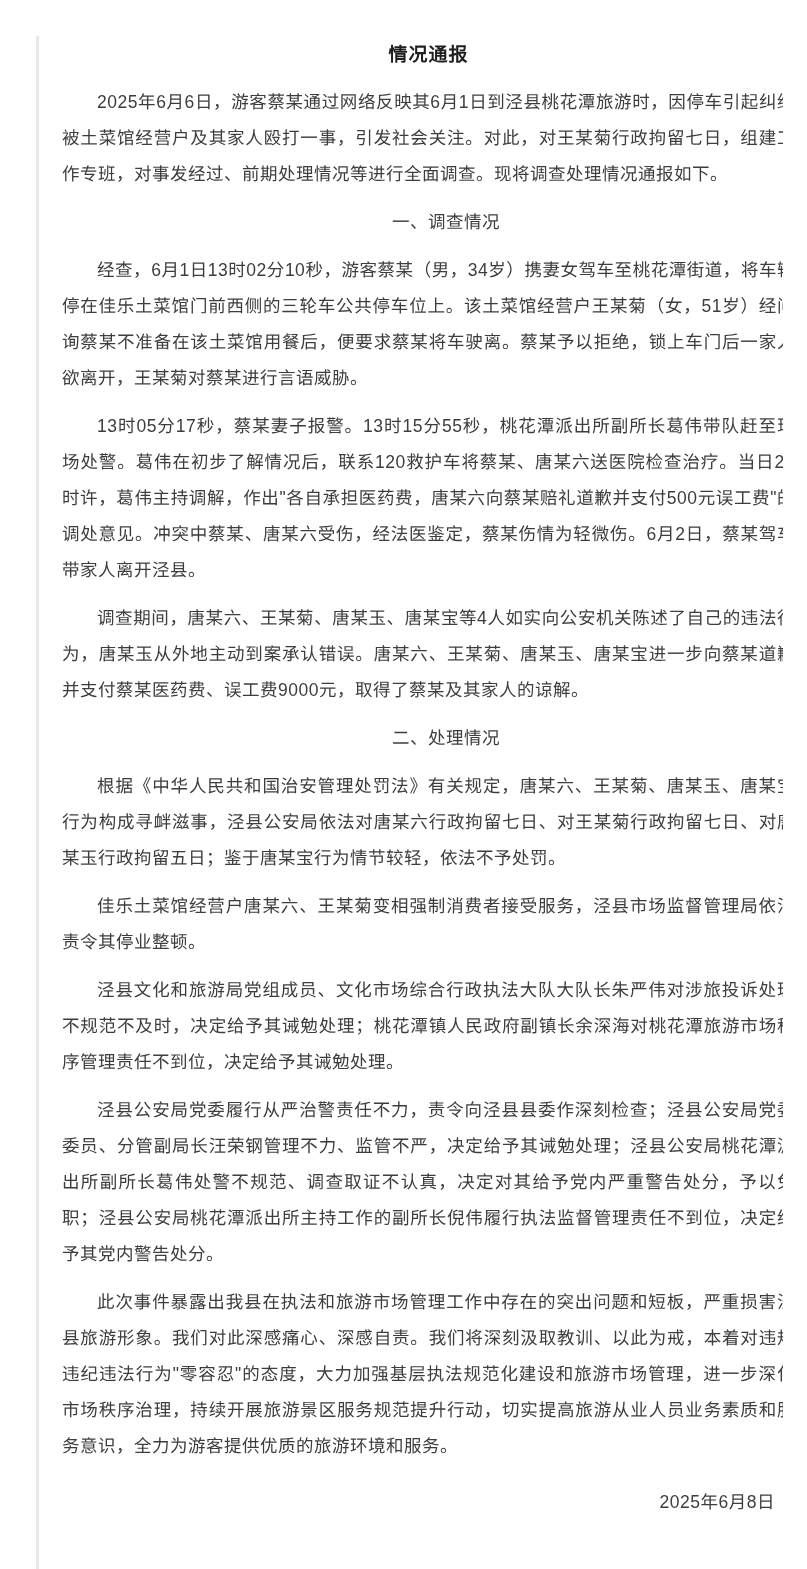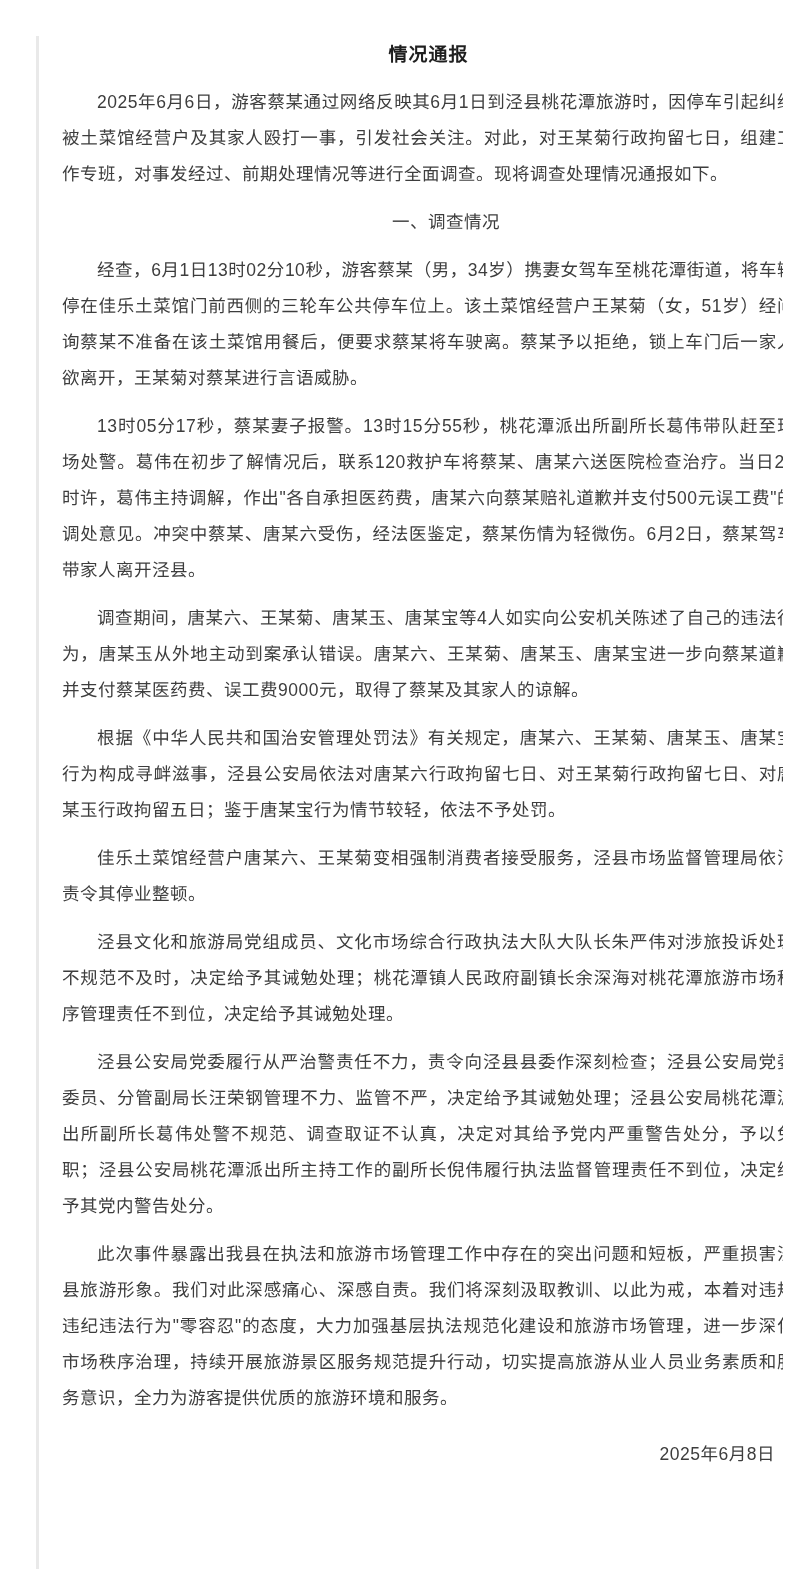--- a/index.html
+++ b/index.html
@@ -61,20 +61,21 @@
   <div class="edge-strip"></div>
 
   <h1 class="doc-title">情况通报</h1>
 
   <div class="doc-body" id="doc-body">
       <p class="body-paragraph">2025年6月6日，游客蔡某通过网络反映其6月1日到泾县桃花潭旅游时，因停车引起纠纷被土菜馆经营户及其家人殴打一事，引发社会关注。对此，对王某菊行政拘留七日，组建工作专班，对事发经过、前期处理情况等进行全面调查。现将调查处理情况通报如下。</p>
       <p class="section-heading">一、调查情况</p>
       <p class="body-paragraph">经查，6月1日13时02分10秒，游客蔡某（男，34岁）携妻女驾车至桃花潭街道，将车辆停在佳乐土菜馆门前西侧的三轮车公共停车位上。该土菜馆经营户王某菊（女，51岁）经问询蔡某不准备在该土菜馆用餐后，便要求蔡某将车驶离。蔡某予以拒绝，锁上车门后一家人欲离开，王某菊对蔡某进行言语威胁。</p>
       <p class="body-paragraph">13时05分17秒，蔡某妻子报警。13时15分55秒，桃花潭派出所副所长葛伟带队赶至现场处警。葛伟在初步了解情况后，联系120救护车将蔡某、唐某六送医院检查治疗。当日23时许，葛伟主持调解，作出"各自承担医药费，唐某六向蔡某赔礼道歉并支付500元误工费"的调处意见。冲突中蔡某、唐某六受伤，经法医鉴定，蔡某伤情为轻微伤。6月2日，蔡某驾车带家人离开泾县。</p>
       <p class="body-paragraph">调查期间，唐某六、王某菊、唐某玉、唐某宝等4人如实向公安机关陈述了自己的违法行为，唐某玉从外地主动到案承认错误。唐某六、王某菊、唐某玉、唐某宝进一步向蔡某道歉并支付蔡某医药费、误工费9000元，取得了蔡某及其家人的谅解。</p>
+      <p class="section-heading">二、处理情况</p>
       <p class="body-paragraph">根据《中华人民共和国治安管理处罚法》有关规定，唐某六、王某菊、唐某玉、唐某宝行为构成寻衅滋事，泾县公安局依法对唐某六行政拘留七日、对王某菊行政拘留七日、对唐某玉行政拘留五日；鉴于唐某宝行为情节较轻，依法不予处罚。</p>
       <p class="body-paragraph">佳乐土菜馆经营户唐某六、王某菊变相强制消费者接受服务，泾县市场监督管理局依法责令其停业整顿。</p>
       <p class="body-paragraph">泾县文化和旅游局党组成员、文化市场综合行政执法大队大队长朱严伟对涉旅投诉处理不规范不及时，决定给予其诫勉处理；桃花潭镇人民政府副镇长余深海对桃花潭旅游市场秩序管理责任不到位，决定给予其诫勉处理。</p>
       <p class="body-paragraph">泾县公安局党委履行从严治警责任不力，责令向泾县县委作深刻检查；泾县公安局党委委员、分管副局长汪荣钢管理不力、监管不严，决定给予其诫勉处理；泾县公安局桃花潭派出所副所长葛伟处警不规范、调查取证不认真，决定对其给予党内严重警告处分，予以免职；泾县公安局桃花潭派出所主持工作的副所长倪伟履行执法监督管理责任不到位，决定给予其党内警告处分。</p>
       <p class="body-paragraph">此次事件暴露出我县在执法和旅游市场管理工作中存在的突出问题和短板，严重损害泾县旅游形象。我们对此深感痛心、深感自责。我们将深刻汲取教训、以此为戒，本着对违规违纪违法行为"零容忍"的态度，大力加强基层执法规范化建设和旅游市场管理，进一步深化市场秩序治理，持续开展旅游景区服务规范提升行动，切实提高旅游从业人员业务素质和服务意识，全力为游客提供优质的旅游环境和服务。</p>
     </div>
 
   <div class="doc-footer">
     <div class="sig-line">2025年6月8日</div>
   </div>

